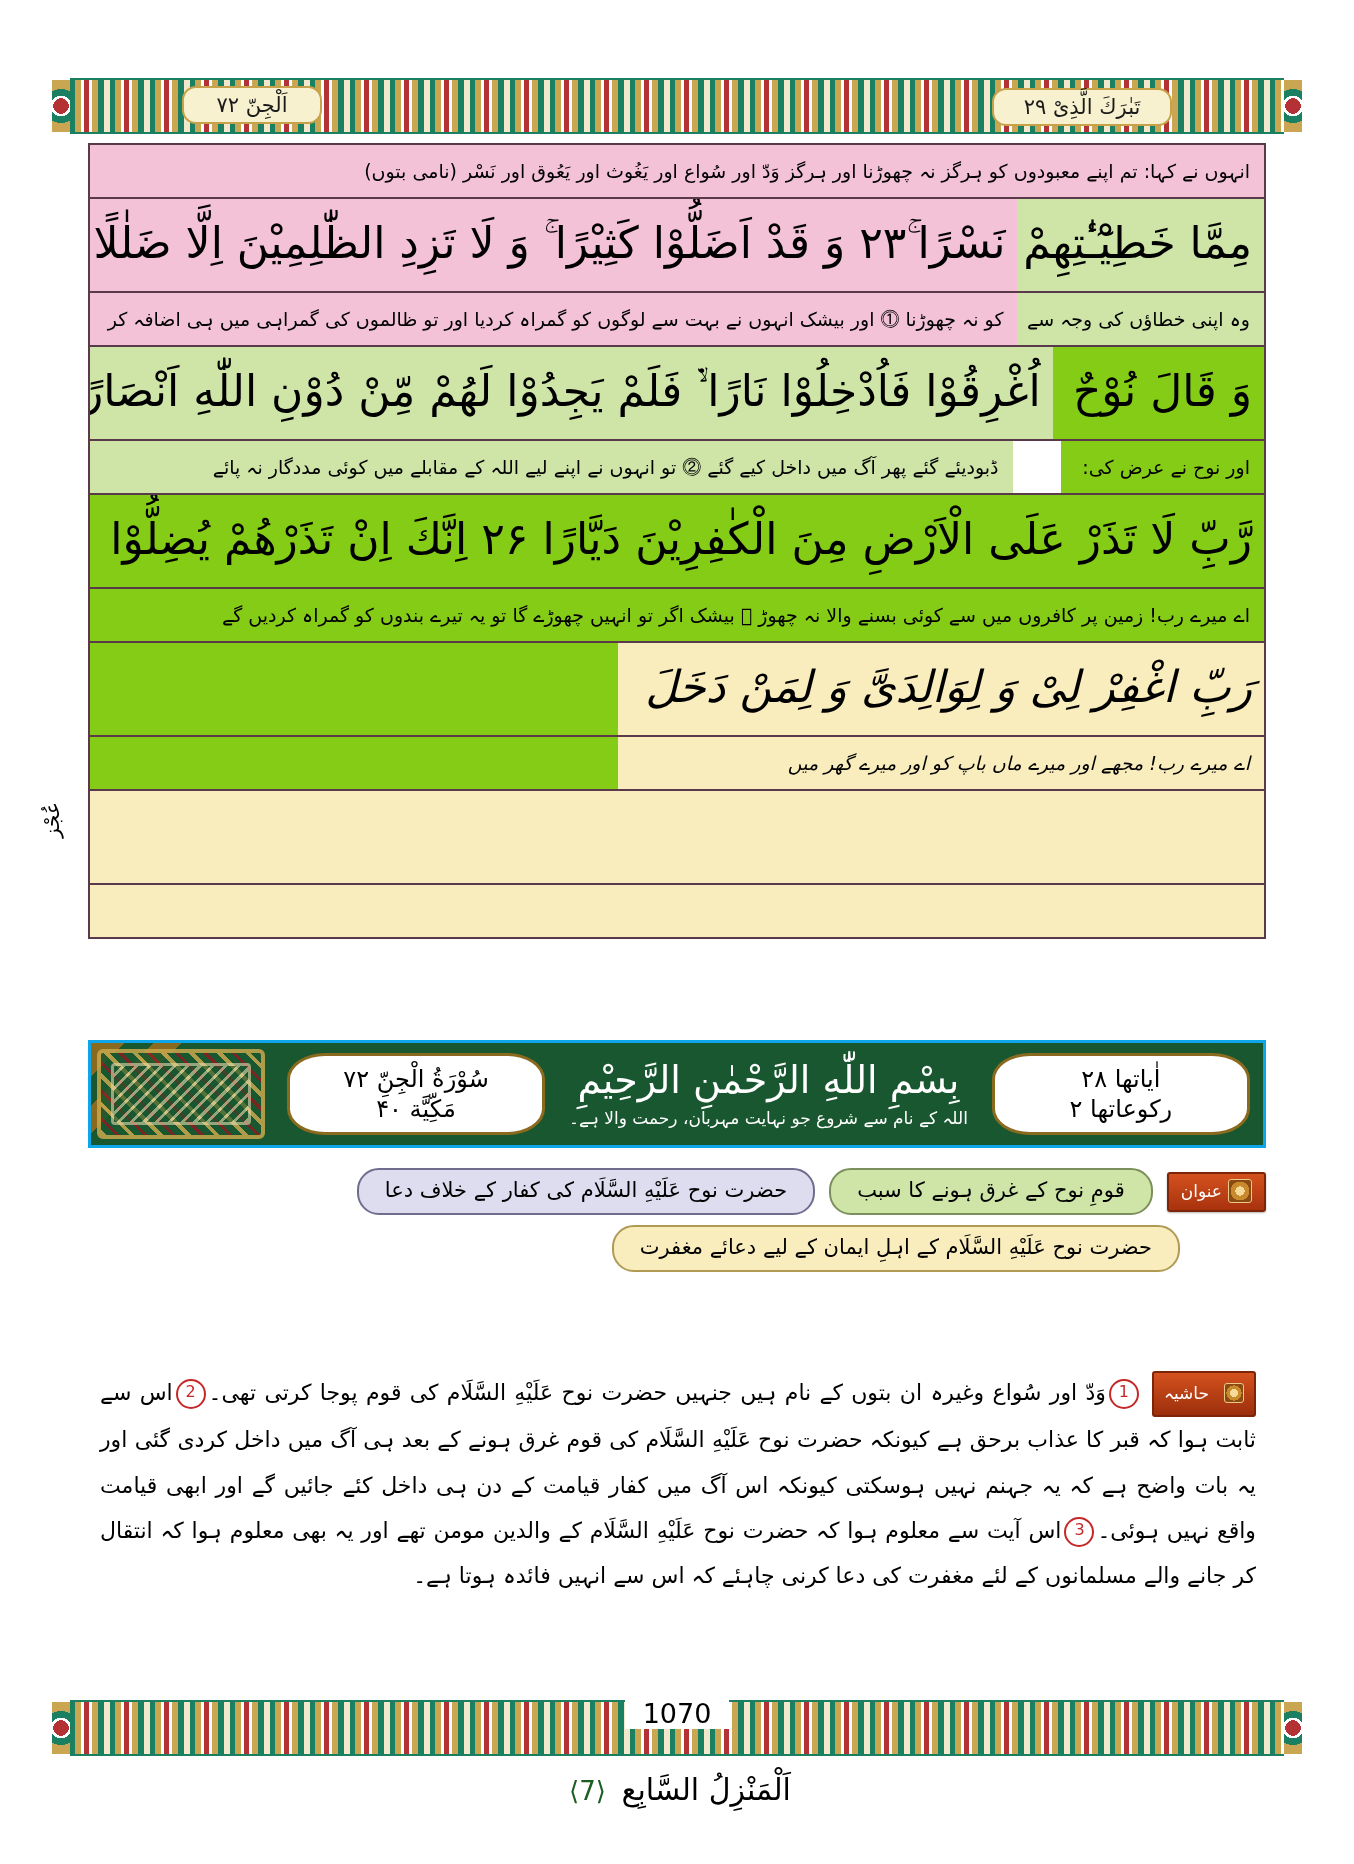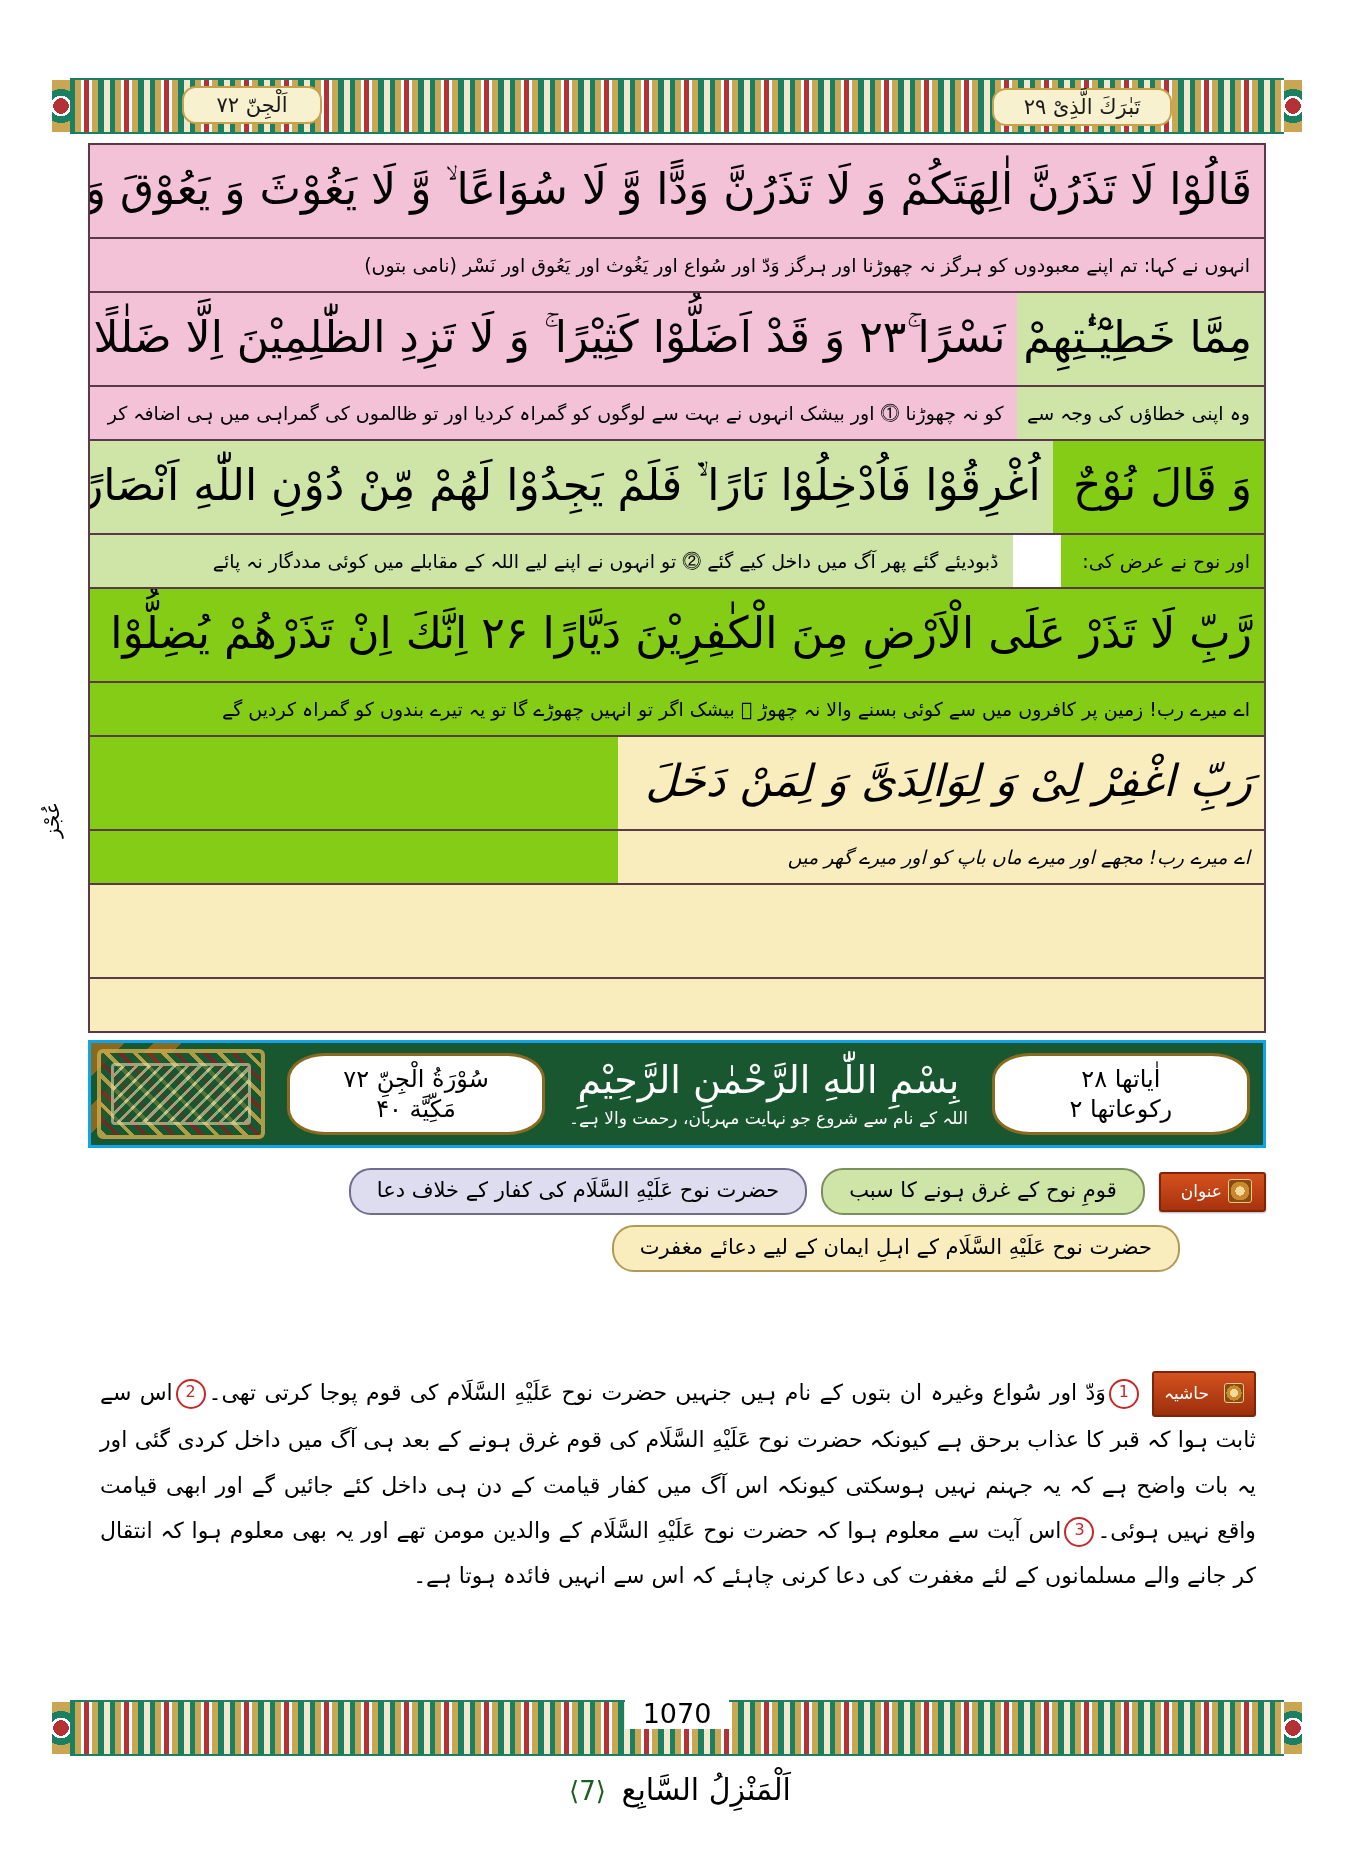--- a/index.html
+++ b/index.html
@@ -174,21 +174,21 @@
   
   .topics{
     position:absolute;left:88px;top:1168px;width:1178px;
     display:flex;flex-direction:column;align-items:flex-start;gap:10px;
   }
   .topic-line{display:flex;flex-direction:row;align-items:center;gap:14px;justify-content:flex-start;width:100%;}
   .topic-tag{
     background:linear-gradient(180deg,#d4511e,#a8320d);
     border:2px solid #7d2509;
     color:#fff;font-size:17px;
-    padding:5px 12px 7px 20px;
+    padding:5px 12px 7px 12px;
     border-radius:3px;direction:rtl;white-space:nowrap;
     display:flex;align-items:center;gap:6px;
     box-shadow:0 1px 2px rgba(0,0,0,.3);
   }
   .tag-orn{
     width:22px;height:22px;border-radius:3px;
     background:radial-gradient(circle at 50% 50%,#f4d99a 0 30%,#c98a2e 30% 60%,#8b4a12 60% 100%);
     border:1px solid #e8c98a;flex:0 0 22px;
   }
   .pill{
@@ -246,23 +246,20 @@
 <div class="page">
 
   <div class="orn-band top"></div>
   <div class="orn-cartouche" style="left:182px;top:86px;width:140px;height:38px;">اَلْجِنّ ۷۲</div>
   <div class="orn-cartouche" style="right:182px;top:88px;width:180px;height:38px;">تَبٰرَكَ الَّذِیْ ۲۹</div>
 
   <div class="side-marker">عُجْز</div>
 
   <div class="quran-table">
 
-    <div class="row">
-      <div class="cell ar c-pink ar-h" style="width:100%;">قَالُوْا لَا تَذَرُنَّ اٰلِهَتَكُمْ وَ لَا تَذَرُنَّ وَدًّا وَّ لَا سُوَاعًا ۙ وَّ لَا یَغُوْثَ وَ یَعُوْقَ وَ</div>
-    </div>
 
     <div class="row">
       <div class="cell ur c-pink ur-h" style="width:100%;">انہوں نے کہا: تم اپنے معبودوں کو ہرگز نہ چھوڑنا اور ہرگز وَدّ اور سُواع اور یَغُوث اور یَعُوق اور نَسْر (نامی بتوں)</div>
     </div>
 
     <div class="row">
       <div class="cell ar c-pink ar-h" style="width:79%;">نَسْرًا ۚ۲۳ وَ قَدْ اَضَلُّوْا كَثِیْرًا ۚ وَ لَا تَزِدِ الظّٰلِمِیْنَ اِلَّا ضَلٰلًا ۲۴</div>
       <div class="cell ar c-green ar-h" style="width:21%;">مِمَّا خَطِیْٓـٰٔتِهِمْ</div>
     </div>
 

